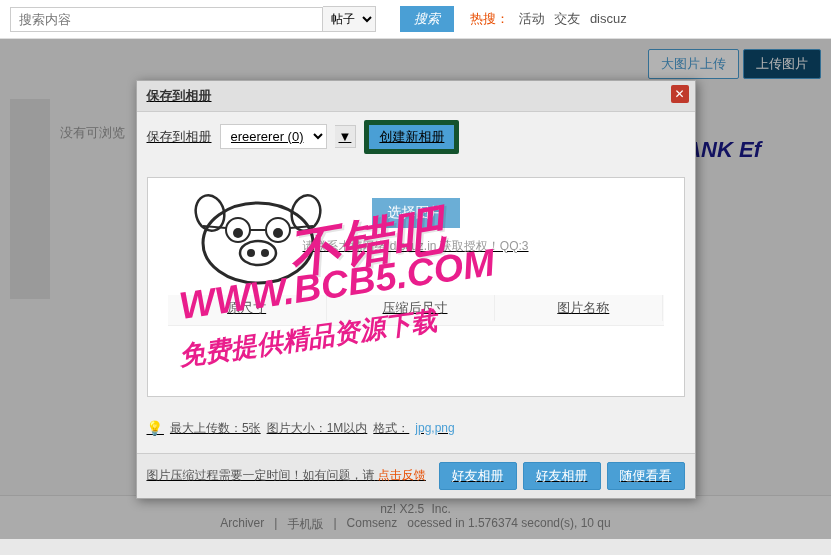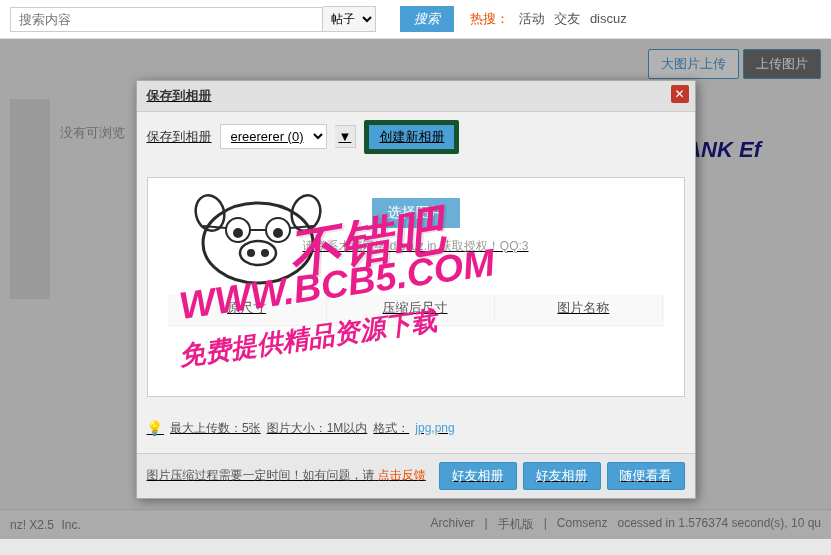--- a/index.html
+++ b/index.html
@@ -79,21 +79,21 @@
     
     .upload-buttons {
       position: absolute;
       top: 10px;
       right: 10px;
       display: flex;
       gap: 4px;
     }
     .btn-upload-big, .btn-upload {
       border: 1px solid #4a9fd5;
-      background: #737373;
+      background: #0c4a6e;
       color: #fff;
       padding: 5px 12px;
       font-size: 13px;
       cursor: pointer;
       border-radius: 2px;
     }
     .btn-upload-big { background: #fff; color: #4a9fd5; }
 
     
     .left-panel {
@@ -121,20 +121,21 @@
       left: 0;
       right: 0;
       background: #f5f5f5;
       border-top: 1px solid #ddd;
       padding: 6px 10px;
       font-size: 12px;
       color: #888;
       display: flex;
       justify-content: space-between;
       align-items: center;
+      flex-direction: column;
     }
     .footer-right {
       display: flex;
       gap: 10px;
     }
     .footer-right a {
       color: #888;
       text-decoration: none;
     }
 

